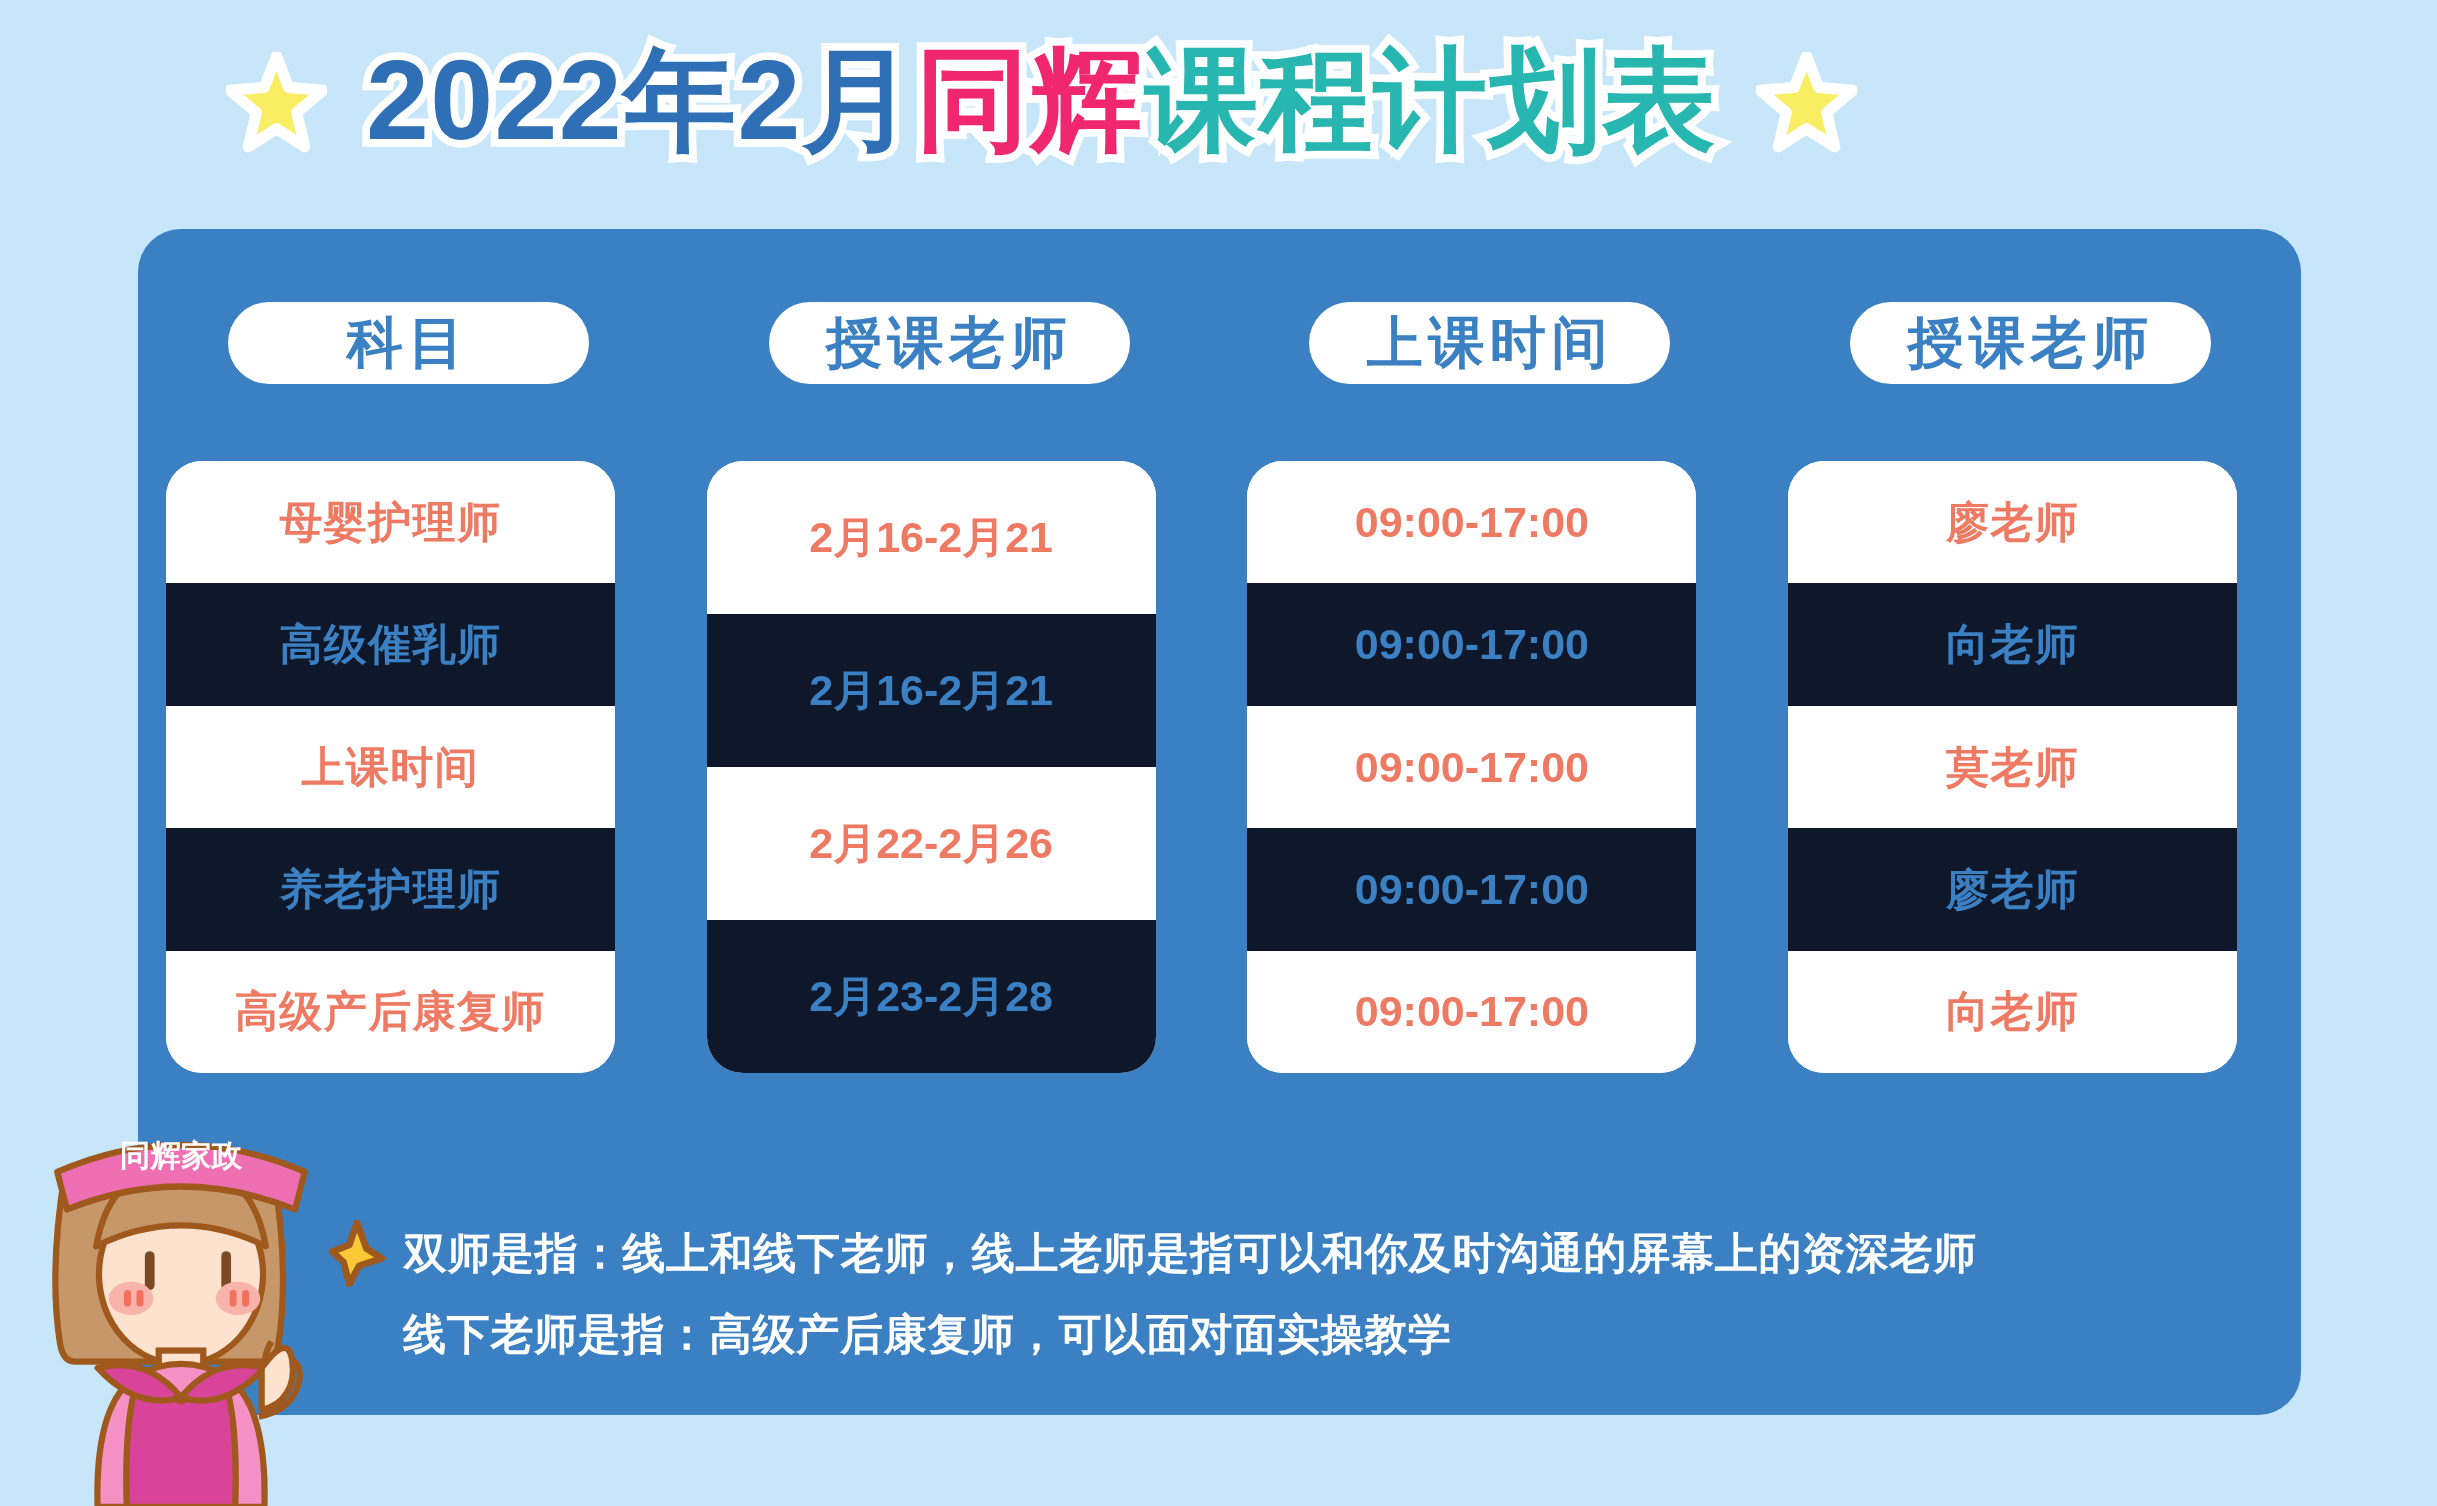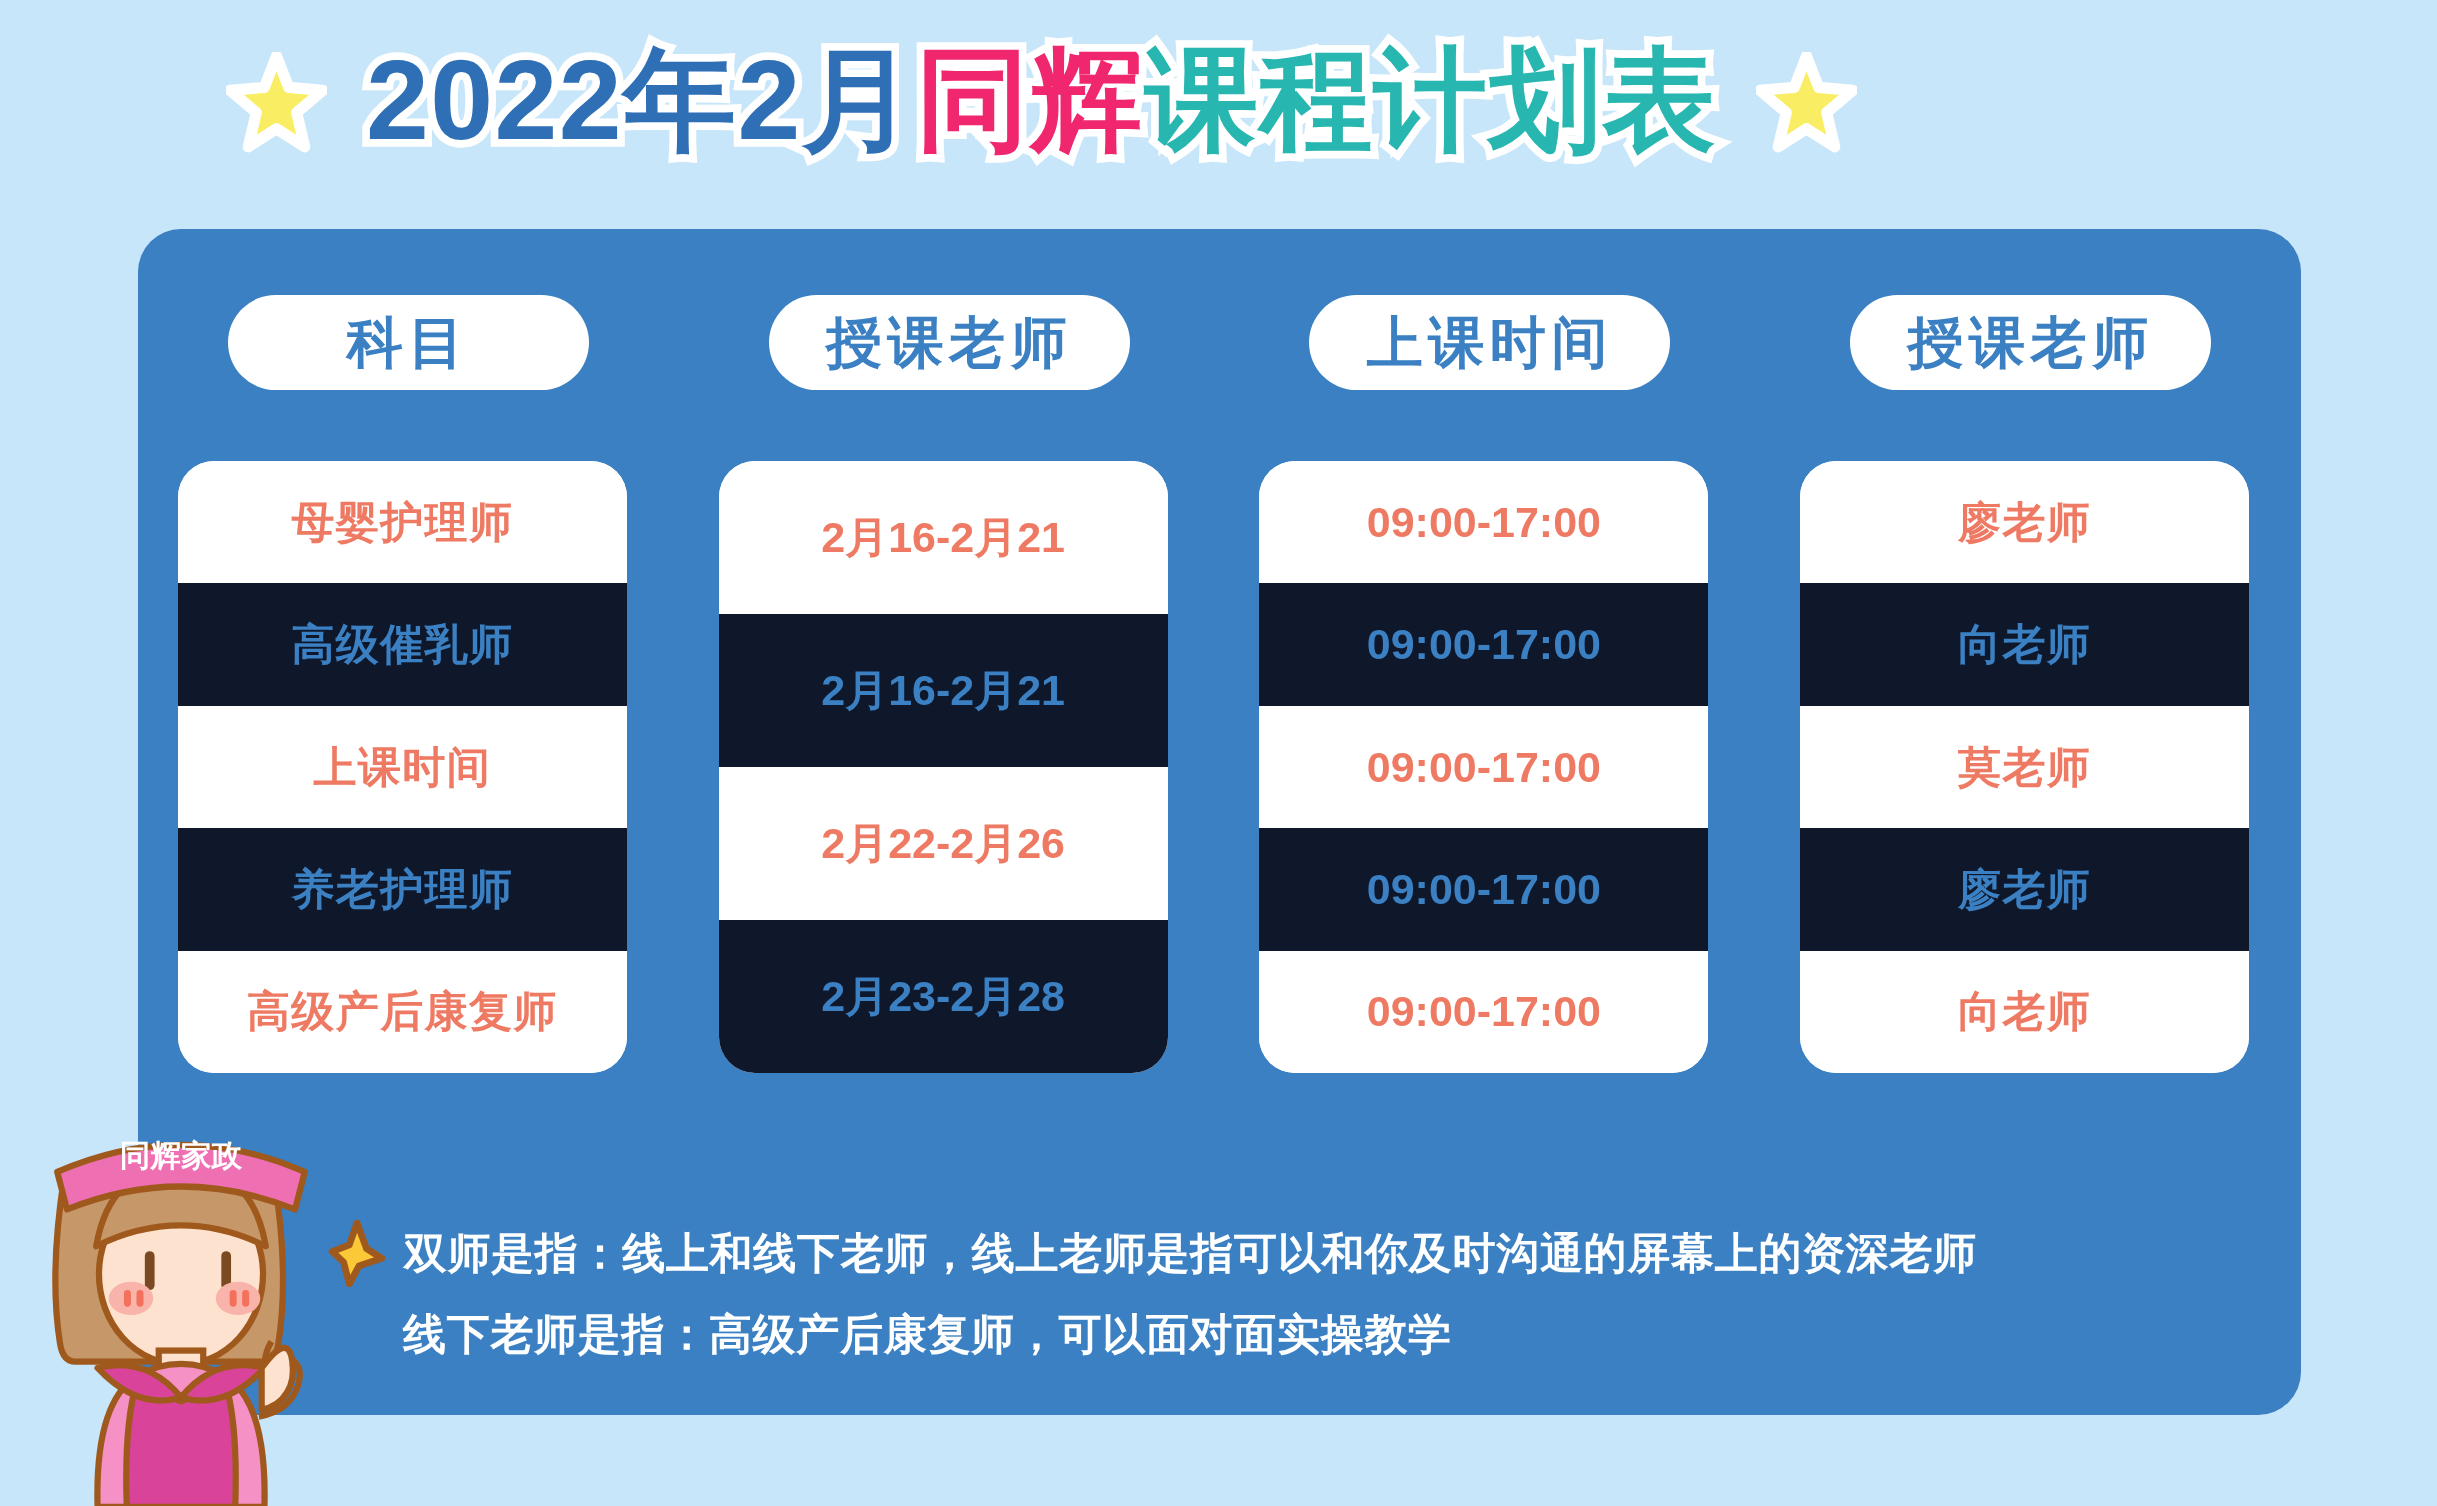--- a/index.html
+++ b/index.html
@@ -71,42 +71,42 @@
   }
   .head-cell {
     flex: 1 1 0;
     display: flex;
     align-items: center;
     justify-content: center;
   }
   .pill {
     background: #ffffff;
     border-radius: 49px;
-    height: 95px;
+    height: 82px;
     min-width: 361px;
     padding: 0 51px;
     display: flex;
     align-items: center;
     justify-content: center;
     box-sizing: border-box;
     margin-top: 36px;
   }
   .pill span {
     font-size: 56px;
     font-weight: 700;
     color: #3a80c3;
     letter-spacing: 5.6px;
     line-height: 1;
     white-space: nowrap;
   }
 
   
   .cols {
     position: absolute;
-    left: 132px;
+    left: 120px;
     top: 461px;
     width: 2163px;
     height: 612px;
     display: flex;
     justify-content: space-between;
   }
   .col-slot {
     flex: 1 1 0;
     display: flex;
     justify-content: center;

